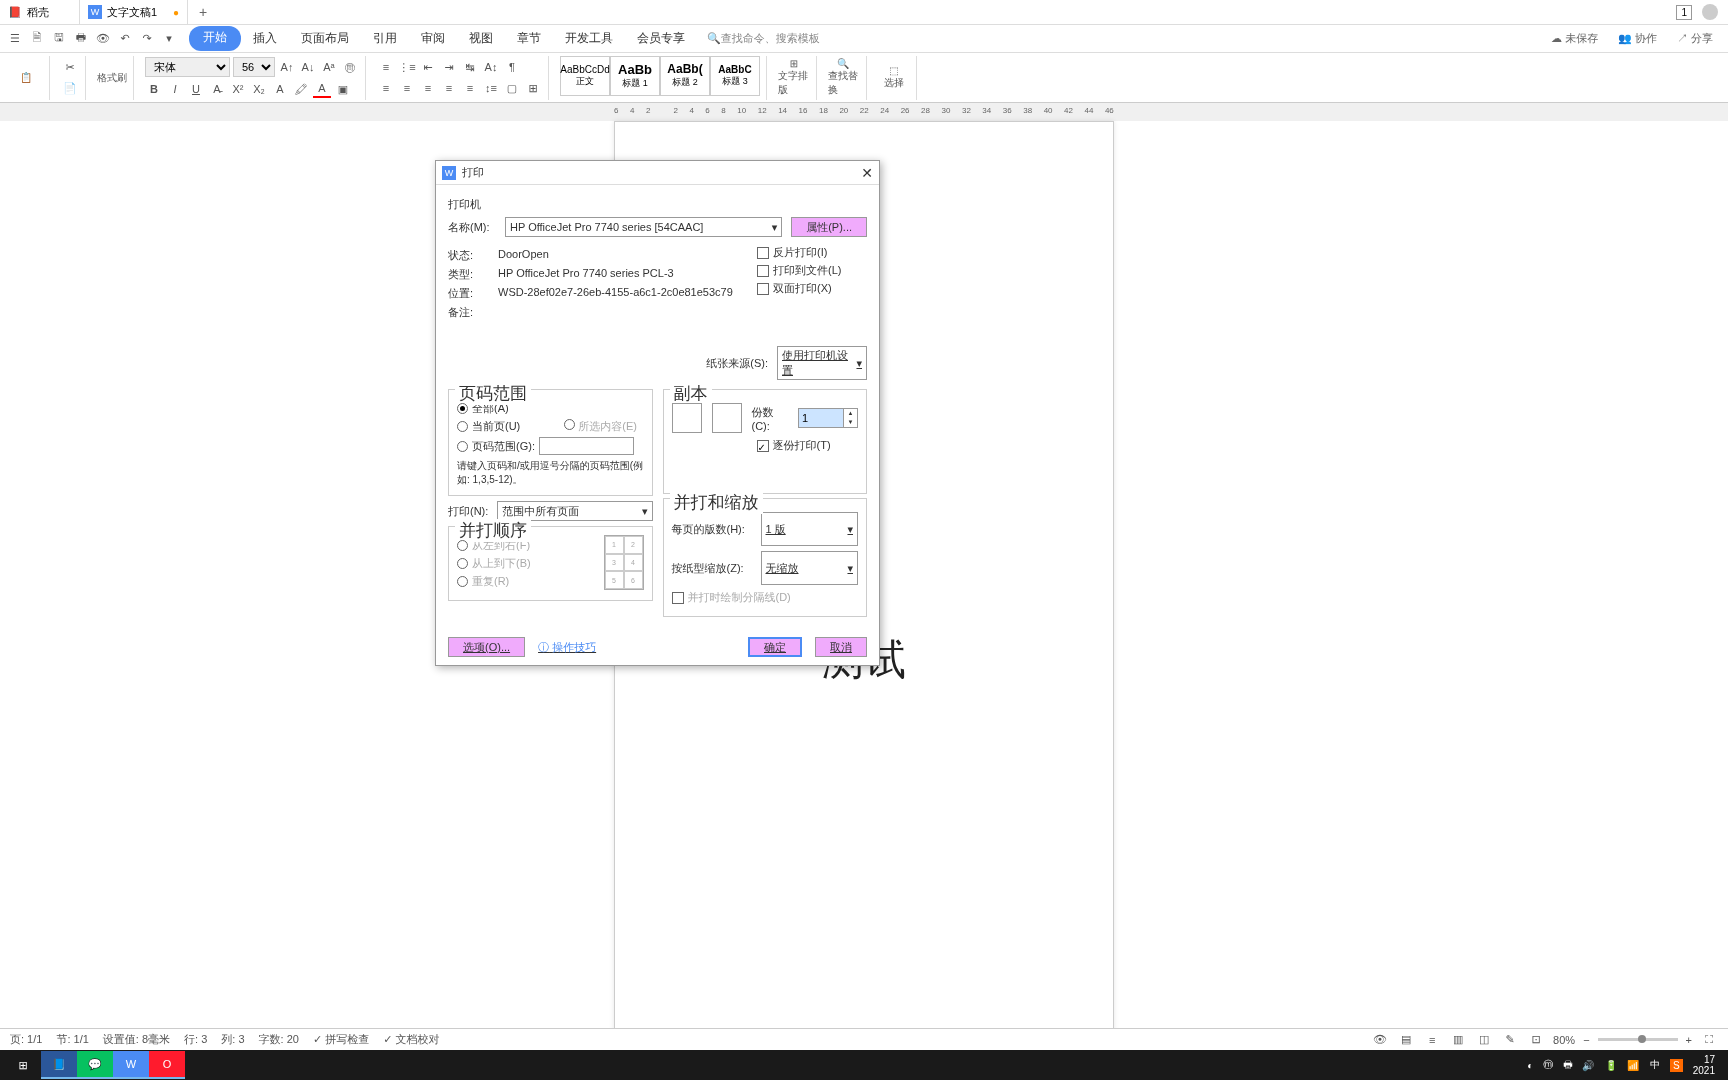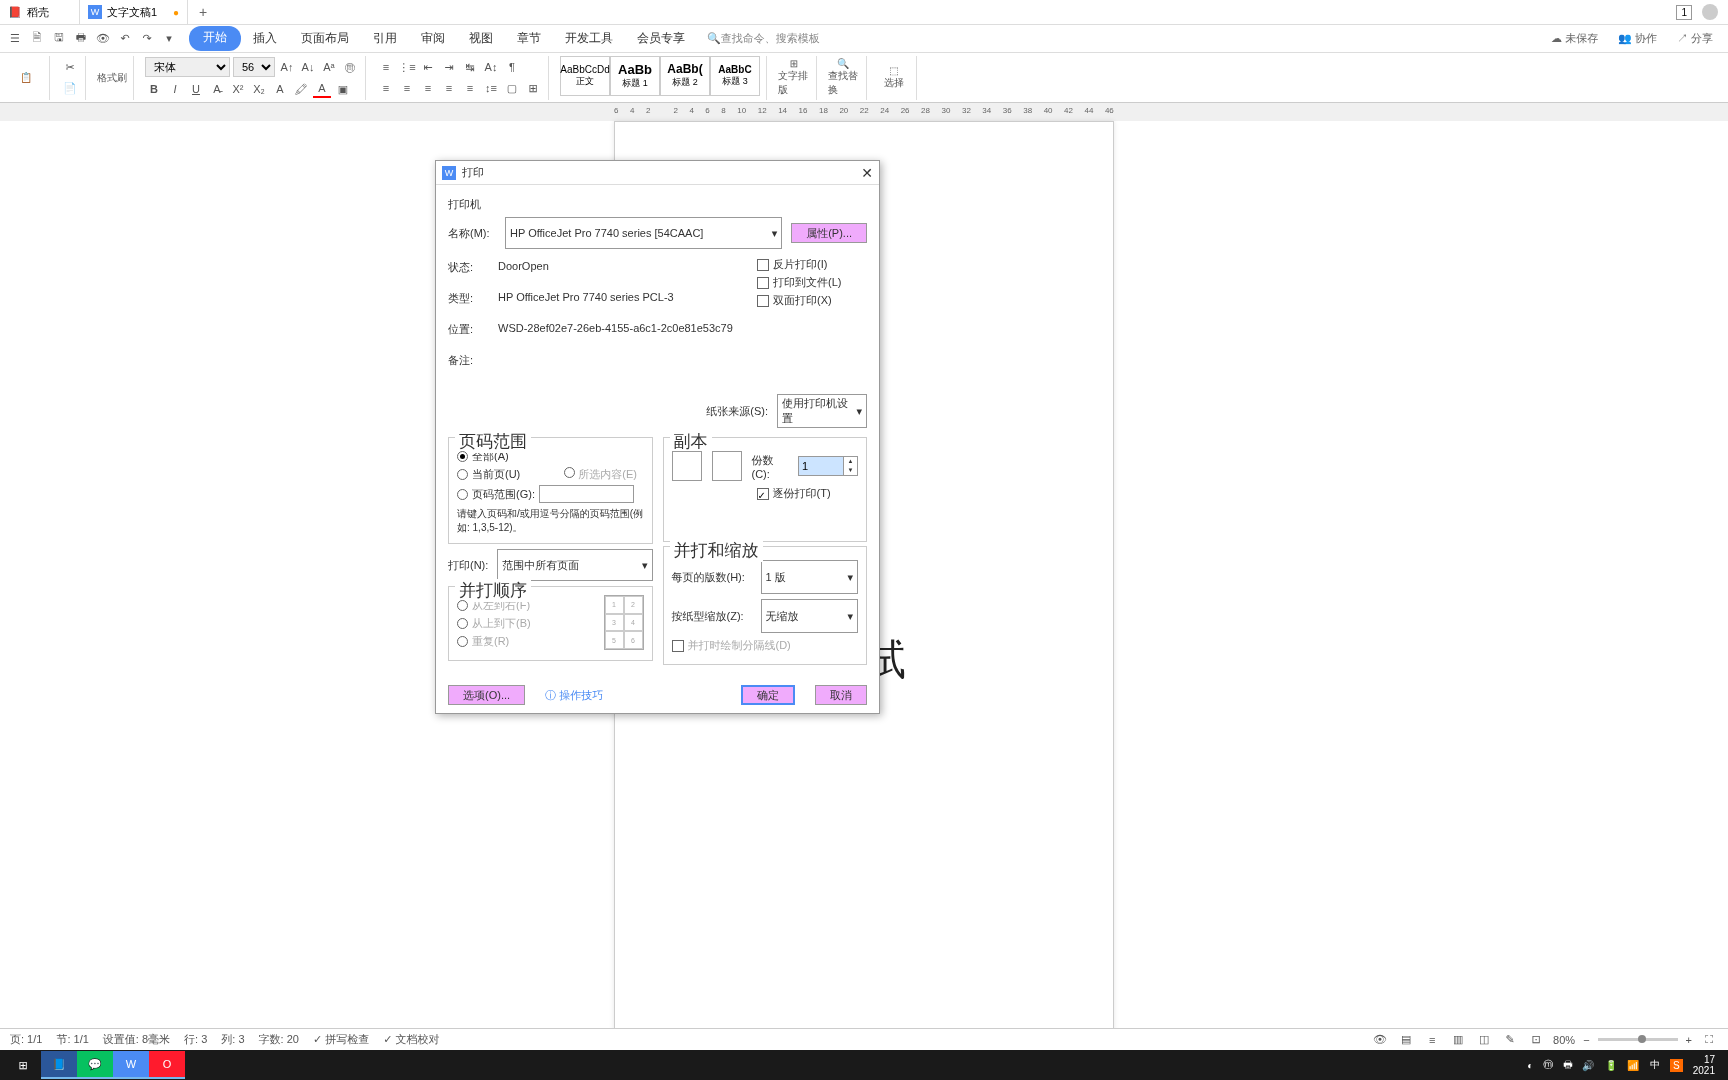--- a/index.html
+++ b/index.html
@@ -47,43 +47,43 @@
     
     
     .dialog { position: absolute; top: 160px; left: 435px; width: 445px; background: #fff; border: 1px solid #999; box-shadow: 2px 2px 8px rgba(0,0,0,0.3); font-size: 11px; color: #333; }
     .dlg-title { height: 24px; display: flex; align-items: center; padding: 0 6px; border-bottom: 1px solid #ddd; }
     .dlg-title-icon { width: 14px; height: 14px; background: #4b8bf4; margin-right: 6px; display: flex; align-items: center; justify-content: center; color: #fff; font-size: 9px; }
     .dlg-close { margin-left: auto; font-size: 14px; cursor: pointer; }
     .dlg-body { padding: 8px 12px; }
     .sec-title { font-size: 11px; margin: 4px 0; }
     .form-row { display: flex; align-items: center; margin: 5px 0; gap: 9px; }
     .form-label { width: 48px; }
-    .combo { border: 1px solid #999; height: 32px; flex: 1; padding: 0 4px; display: flex; align-items: center; justify-content: space-between; background: #fff; }
-    .combo-sm { border: 1px solid #999; height: 20px; padding: 16px 4px; display: flex; align-items: center; justify-content: space-between; background: #fff; }
+    .combo { border: 1px solid #999; height: 20px; flex: 1; padding: 0 4px; display: flex; align-items: center; justify-content: space-between; background: #fff; }
+    .combo-sm { border: 1px solid #999; height: 20px; padding: 16px 4px; display: flex; align-items: center; justify-content: space-between; background: #fff; text-decoration: underline; }
     .btn { border: 1px solid #999; background: #f0abfc; height: 20px; padding: 0 14px; display: flex; align-items: center; }
     .btn.primary { border: 2px solid #4b8bf4; }
-    .info-grid { display: grid; grid-template-columns: 50px 1fr; row-gap: 16px; margin: 6px 0; }
+    .info-grid { display: grid; grid-template-columns: 50px 1fr; row-gap: 4px; margin: 6px 0; }
     .chk-row { display: flex; align-items: center; gap: 4px; margin: 3px 0; }
     .chk { width: 12px; height: 12px; border: 1px solid #666; display: inline-block; }
     .chk.checked::after { content: "✓"; font-size: 10px; line-height: 10px; color: #000; }
     .fieldset { border: 1px solid #ccc; padding: 8px; margin: 4px 0; position: relative; }
     .fieldset-title { position: absolute; top: -8px; left: 6px; background: #fff; padding: 0 4px; font-size: 17px; }
     .radio { width: 11px; height: 11px; border: 1px solid #666; border-radius: 50%; display: inline-block; position: relative; }
     .radio.checked::after { content: ""; position: absolute; top: 2px; left: 2px; width: 5px; height: 5px; background: #000; border-radius: 50%; }
     .two-col { display: flex; gap: 10px; }
     .col { flex: 1; }
     .txt-input { border: 1px solid #999; height: 18px; width: 95px; }
     .spinner { border: 1px solid #999; height: 20px; width: 60px; display: flex; }
     .spinner input { border: none; width: 44px; padding: 0 3px; font-size: 11px; background: #cce4ff; }
     .spinner-btns { width: 14px; display: flex; flex-direction: column; border-left: 1px solid #999; }
     .spinner-btns span { flex: 1; font-size: 6px; text-align: center; line-height: 8px; }
     .disabled { color: #aaa; }
     .collate-icons { display: flex; gap: 10px; margin: 5px 0; }
     .collate-icon { width: 30px; height: 30px; border: 1px solid #999; background: #fff; position: relative; }
-    .dlg-footer { display: flex; padding: 8px 12px; gap: 20px; align-items: center; }
+    .dlg-footer { display: flex; padding: 8px 12px; gap: 13px; align-items: center; text-decoration: underline; }
     .link { color: #4b8bf4; }
     .order-preview { width: 40px; height: 55px; border: 1px solid #aaa; display: grid; grid-template-columns: 1fr 1fr; font-size: 7px; }
     .order-preview span { border: 1px solid #ccc; display: flex; align-items: center; justify-content: center; color: #aaa; }
     
     
     .status-bar { position: absolute; bottom: 30px; left: 0; right: 0; height: 22px; background: #fff; border-top: 1px solid #ccc; display: flex; align-items: center; padding: 0 10px; font-size: 11px; color: #555; gap: 14px; }
     .status-right { margin-left: auto; display: flex; align-items: center; gap: 8px; }
     .zoom-slider { width: 80px; height: 3px; background: #ccc; position: relative; }
     .zoom-thumb { position: absolute; top: -3px; left: 50%; width: 8px; height: 8px; background: #888; border-radius: 50%; }
     

